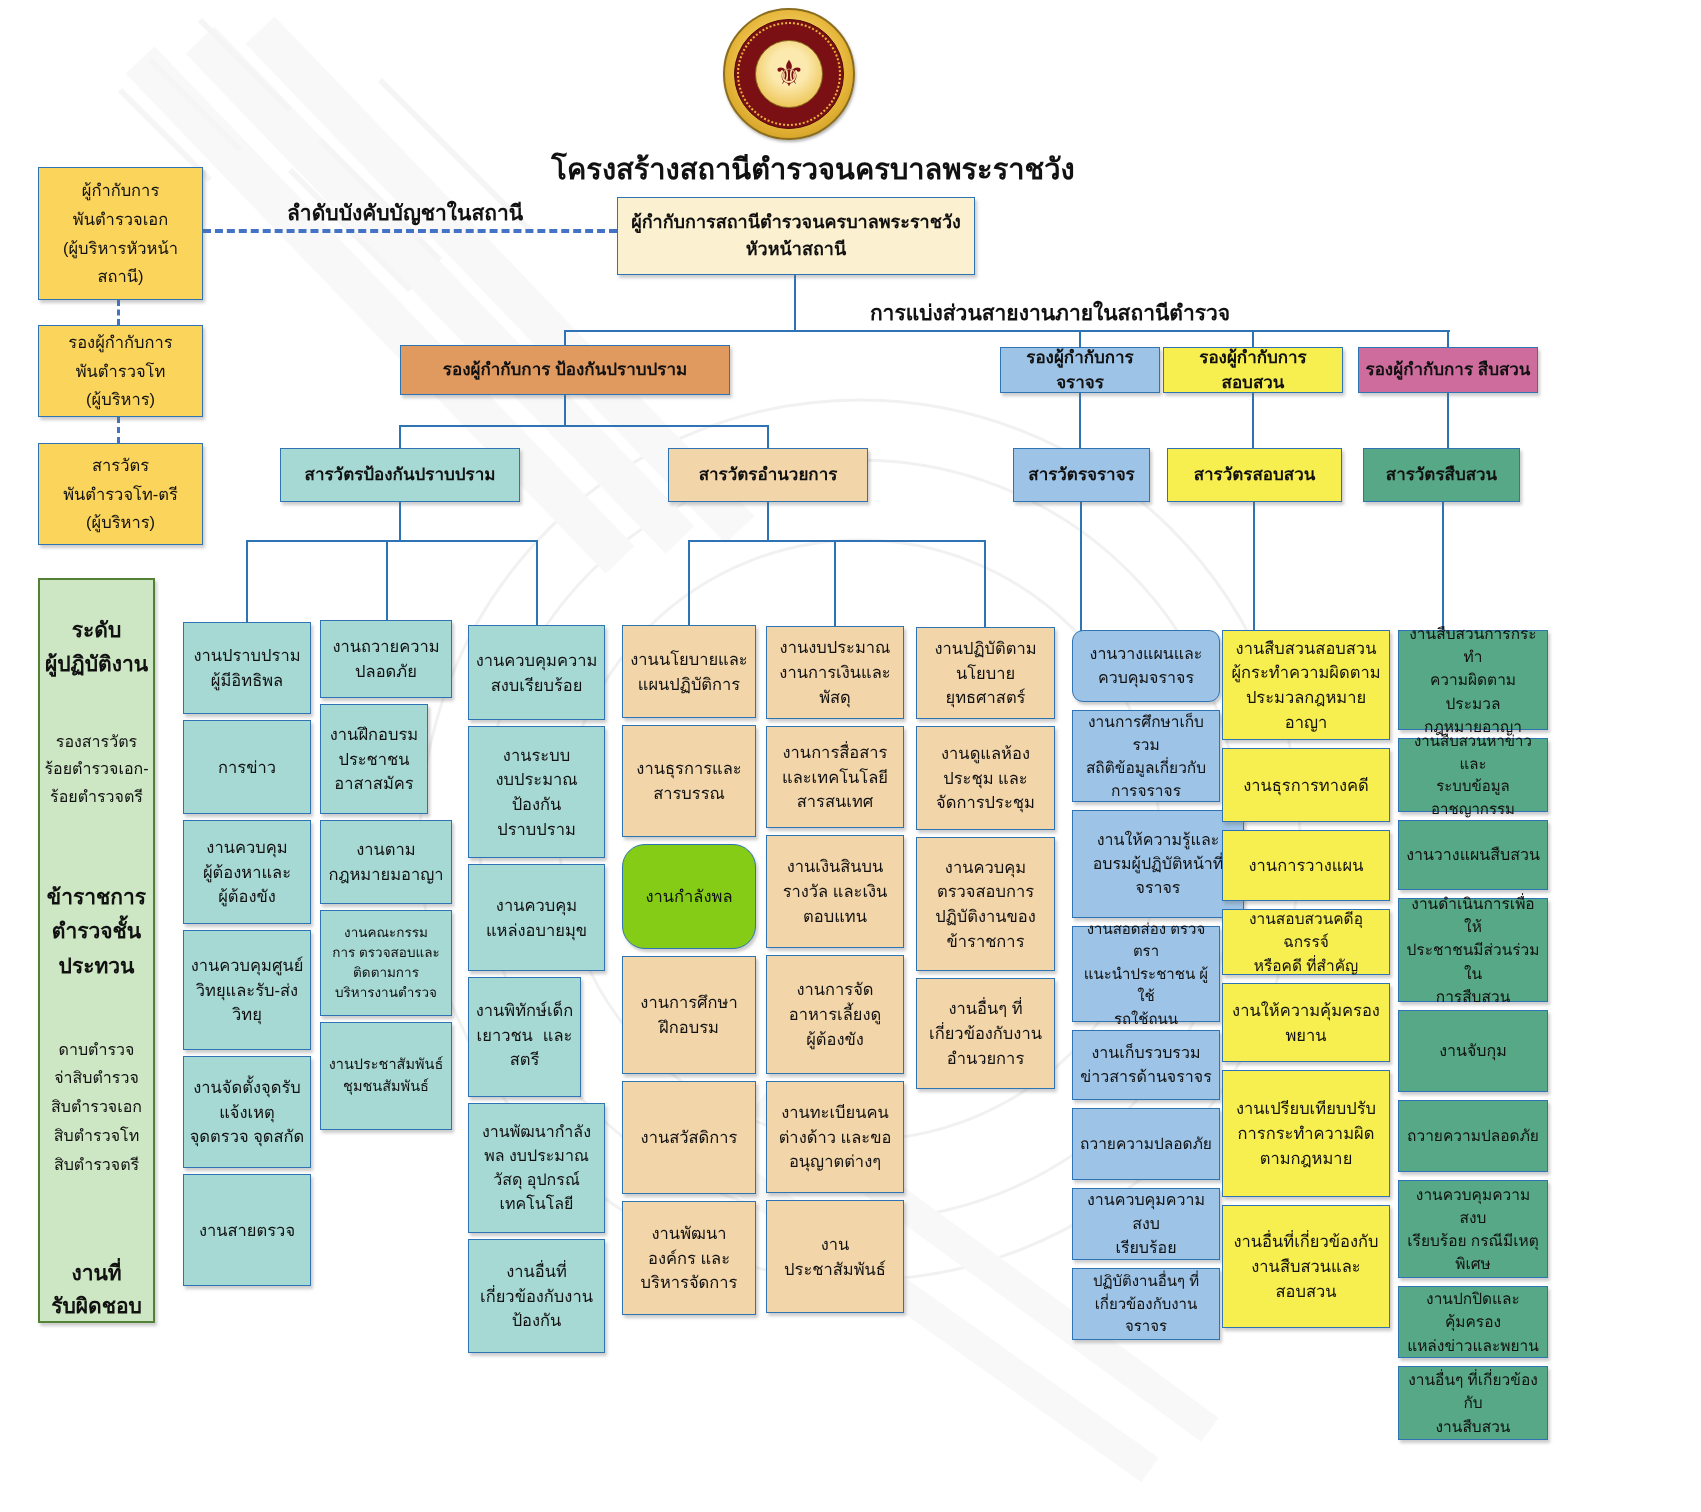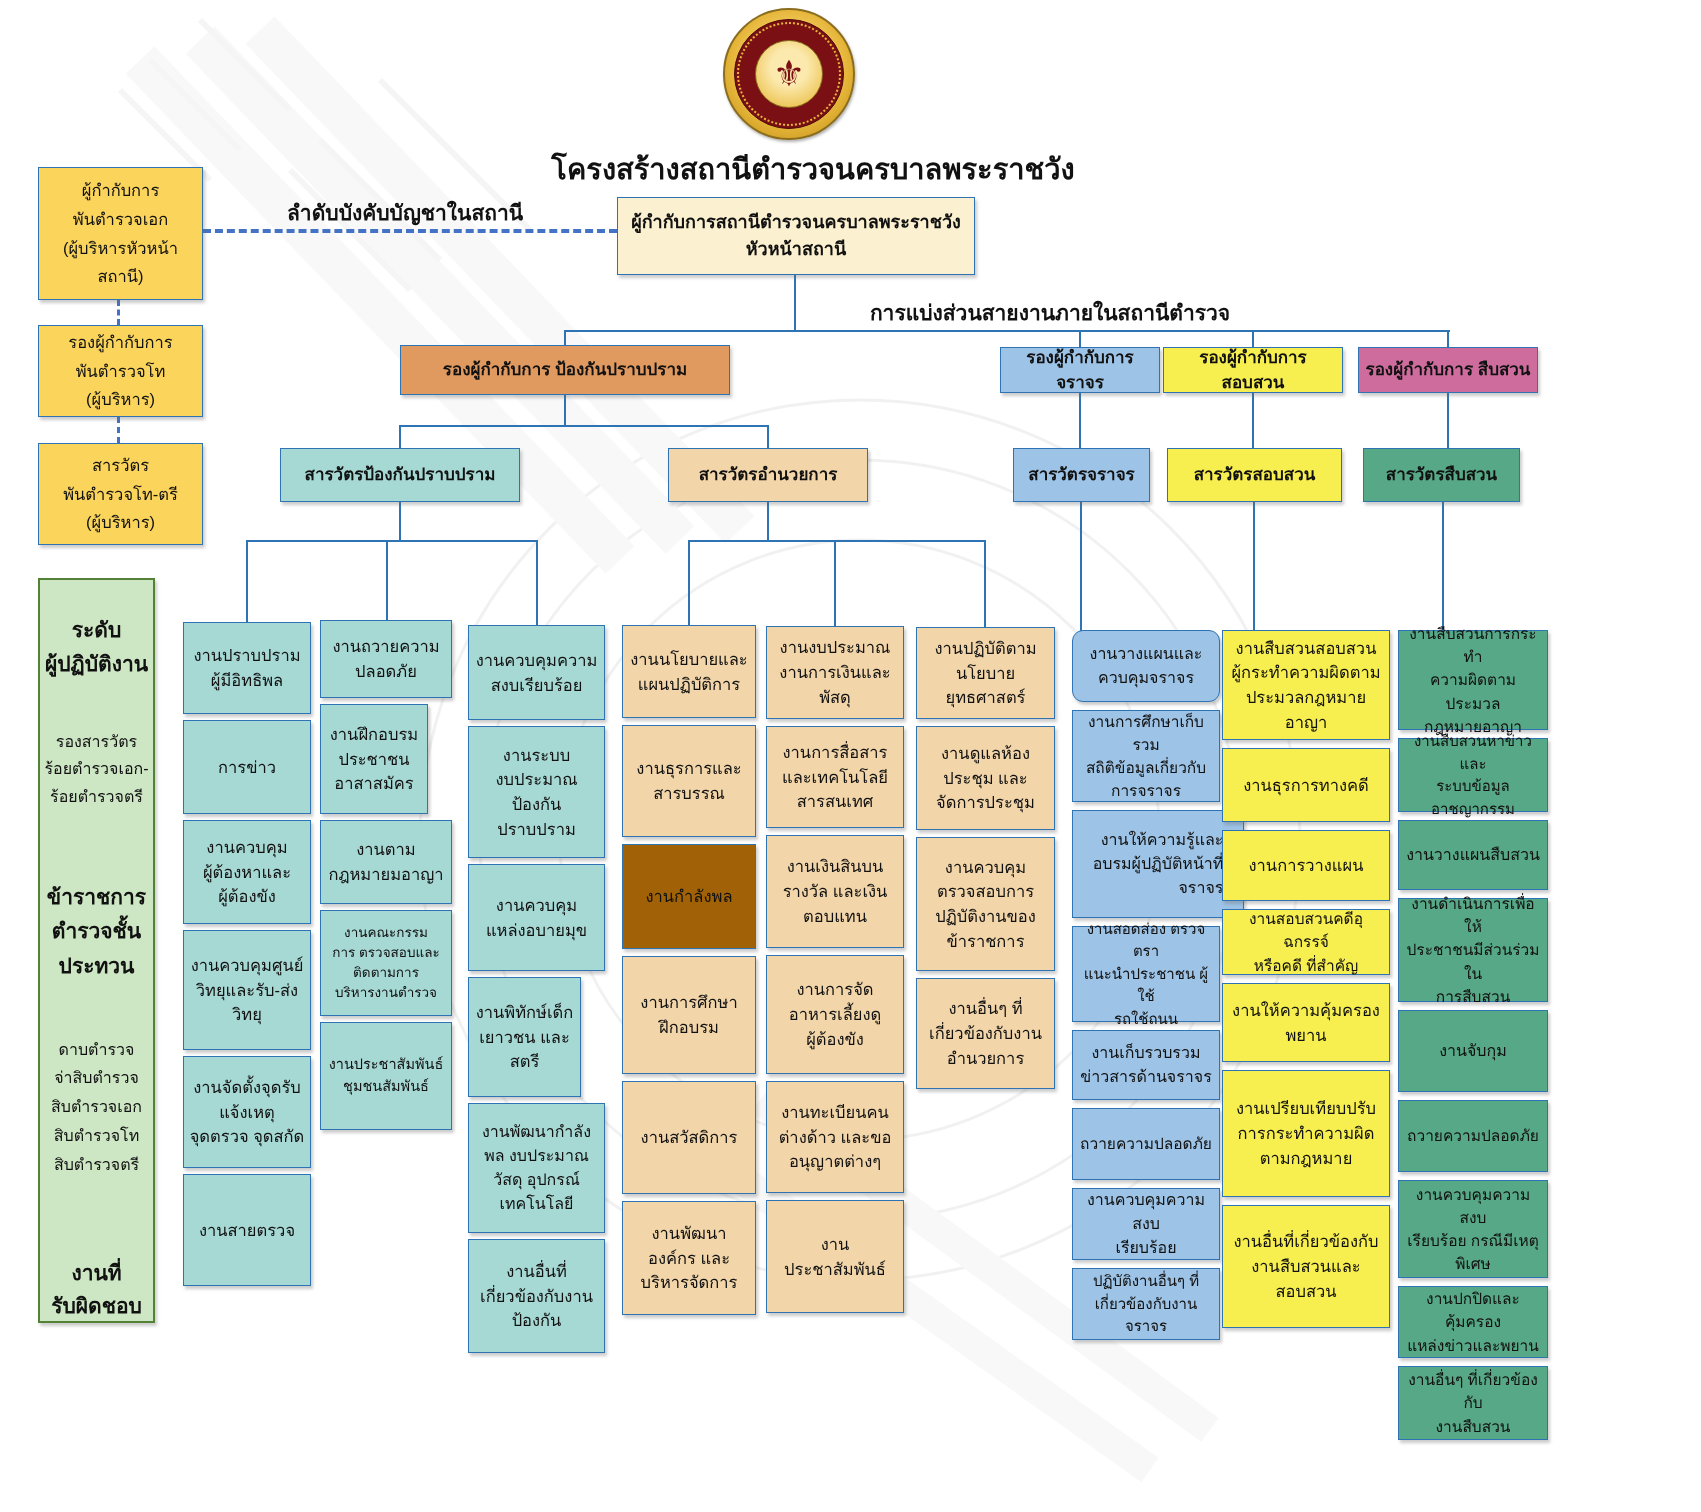--- a/index.html
+++ b/index.html
@@ -147,34 +147,34 @@
     <div class="node" style="left: 320px; top: 1022px; width: 132px; height: 108px; background: rgb(166, 216, 212); font-size: 14.5px;">งานประชาสัมพันธ์
 ชุมชนสัมพันธ์</div>
     <div class="node" style="left: 468px; top: 625px; width: 137px; height: 95px; background: rgb(166, 216, 212); font-size: 16.5px;">งานควบคุมความ
 สงบเรียบร้อย</div>
     <div class="node" style="left: 468px; top: 726px; width: 137px; height: 132px; background: rgb(166, 216, 212); font-size: 16.5px;">งานระบบ
 งบประมาณ
 ป้องกัน
 ปราบปราม</div>
     <div class="node" style="left: 468px; top: 864px; width: 137px; height: 107px; background: rgb(166, 216, 212); font-size: 16.5px;">งานควบคุม
 แหล่งอบายมุข</div>
-    <div class="node" style="left: 468px; top: 977px; width: 113px; height: 120px; background: rgb(166, 216, 212); font-size: 16.5px;">งานพิทักษ์เด็ก
+    <div class="node" style="left: 468px; top: 977px; width: 113px; height: 120px; background: rgb(166, 216, 212); font-size: 16.5px; font-family: Liberation Mono, monospace;">งานพิทักษ์เด็ก
 เยาวชน และสตรี</div>
     <div class="node" style="left: 468px; top: 1103px; width: 137px; height: 130px; background: rgb(166, 216, 212); font-size: 16px;">งานพัฒนากำลัง
 พล งบประมาณ
 วัสดุ อุปกรณ์
 เทคโนโลยี</div>
     <div class="node" style="left: 468px; top: 1239px; width: 137px; height: 114px; background: rgb(166, 216, 212); font-size: 16.5px;">งานอื่นที่
 เกี่ยวข้องกับงาน
 ป้องกัน</div>
     <div class="node" style="left: 622px; top: 625px; width: 134px; height: 93px; background: rgb(242, 213, 169); font-size: 16.5px;">งานนโยบายและ
 แผนปฏิบัติการ</div>
     <div class="node" style="left: 622px; top: 725px; width: 134px; height: 112px; background: rgb(242, 213, 169); font-size: 16.5px;">งานธุรการและ
 สารบรรณ</div>
-    <div class="node" style="left: 622px; top: 844px; width: 134px; height: 105px; background: #a16207; font-size: 16.5px;">งานกำลังพล</div>
+    <div class="node" style="left: 622px; top: 844px; width: 134px; height: 105px; background: #84cc16; font-size: 16.5px; border-radius: 23px;">งานกำลังพล</div>
     <div class="node" style="left: 622px; top: 956px; width: 134px; height: 118px; background: rgb(242, 213, 169); font-size: 16.5px;">งานการศึกษา
 ฝึกอบรม</div>
     <div class="node" style="left: 622px; top: 1081px; width: 134px; height: 113px; background: rgb(242, 213, 169); font-size: 16.5px;">งานสวัสดิการ</div>
     <div class="node" style="left: 622px; top: 1201px; width: 134px; height: 114px; background: rgb(242, 213, 169); font-size: 16.5px;">งานพัฒนา
 องค์กร และ
 บริหารจัดการ</div>
     <div class="node" style="left: 766px; top: 626px; width: 138px; height: 93px; background: rgb(242, 213, 169); font-size: 16.5px;">งานงบประมาณ
 งานการเงินและ
 พัสดุ</div>
     <div class="node" style="left: 766px; top: 726px; width: 138px; height: 102px; background: rgb(242, 213, 169); font-size: 16.5px;">งานการสื่อสาร
@@ -202,21 +202,21 @@
 ปฏิบัติงานของ
 ข้าราชการ</div>
     <div class="node" style="left: 916px; top: 978px; width: 139px; height: 111px; background: rgb(242, 213, 169); font-size: 16.5px;">งานอื่นๆ ที่
 เกี่ยวข้องกับงาน
 อำนวยการ</div>
     <div class="node" style="left: 1072px; top: 630px; width: 148px; height: 72px; background: rgb(157, 195, 230); font-size: 16px; border-radius: 11px;">งานวางแผนและ
 ควบคุมจราจร</div>
     <div class="node" style="left: 1072px; top: 710px; width: 148px; height: 92px; background: rgb(157, 195, 230); font-size: 15.5px;">งานการศึกษาเก็บรวม
 สถิติข้อมูลเกี่ยวกับ
 การจราจร</div>
-    <div class="node" style="left: 1072px; top: 810px; width: 172px; height: 108px; background: rgb(157, 195, 230); font-size: 16px; text-align: right;">งานให้ความรู้และ
+    <div class="node" style="left: 1072px; top: 810px; width: 172px; height: 108px; background: rgb(157, 195, 230); font-size: 16px;">งานให้ความรู้และ
 อบรมผู้ปฏิบัติหน้าที่
 จราจร</div>
     <div class="node" style="left: 1072px; top: 926px; width: 148px; height: 96px; background: rgb(157, 195, 230); font-size: 15px;">งานสอดส่อง ตรวจตรา
 แนะนำประชาชน ผู้ใช้
 รถใช้ถนน</div>
     <div class="node" style="left: 1072px; top: 1030px; width: 148px; height: 70px; background: rgb(157, 195, 230); font-size: 16px;">งานเก็บรวบรวม
 ข่าวสารด้านจราจร</div>
     <div class="node" style="left: 1072px; top: 1108px; width: 148px; height: 72px; background: rgb(157, 195, 230); font-size: 15.5px;">ถวายความปลอดภัย</div>
     <div class="node" style="left: 1072px; top: 1188px; width: 148px; height: 72px; background: rgb(157, 195, 230); font-size: 16px;">งานควบคุมความสงบ
 เรียบร้อย</div>

